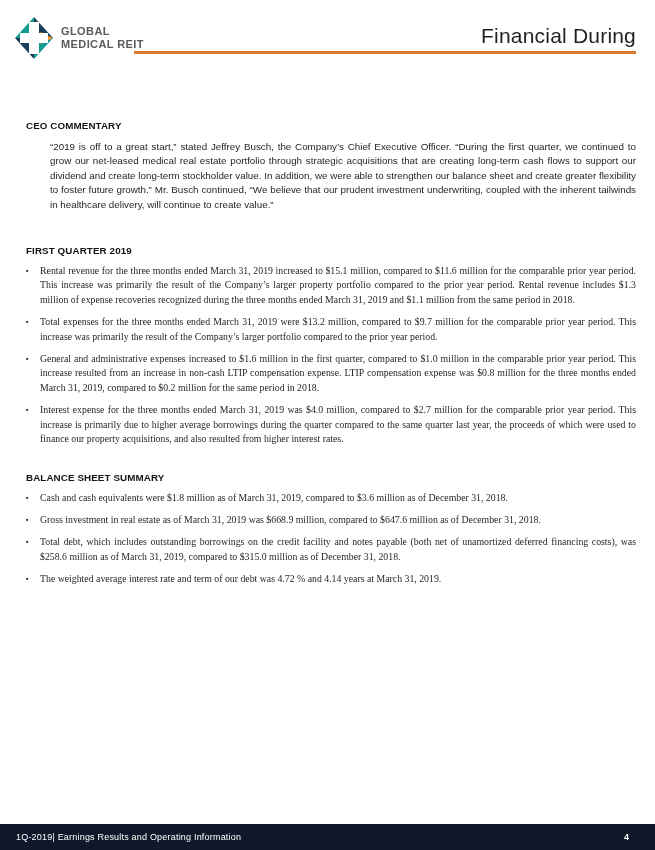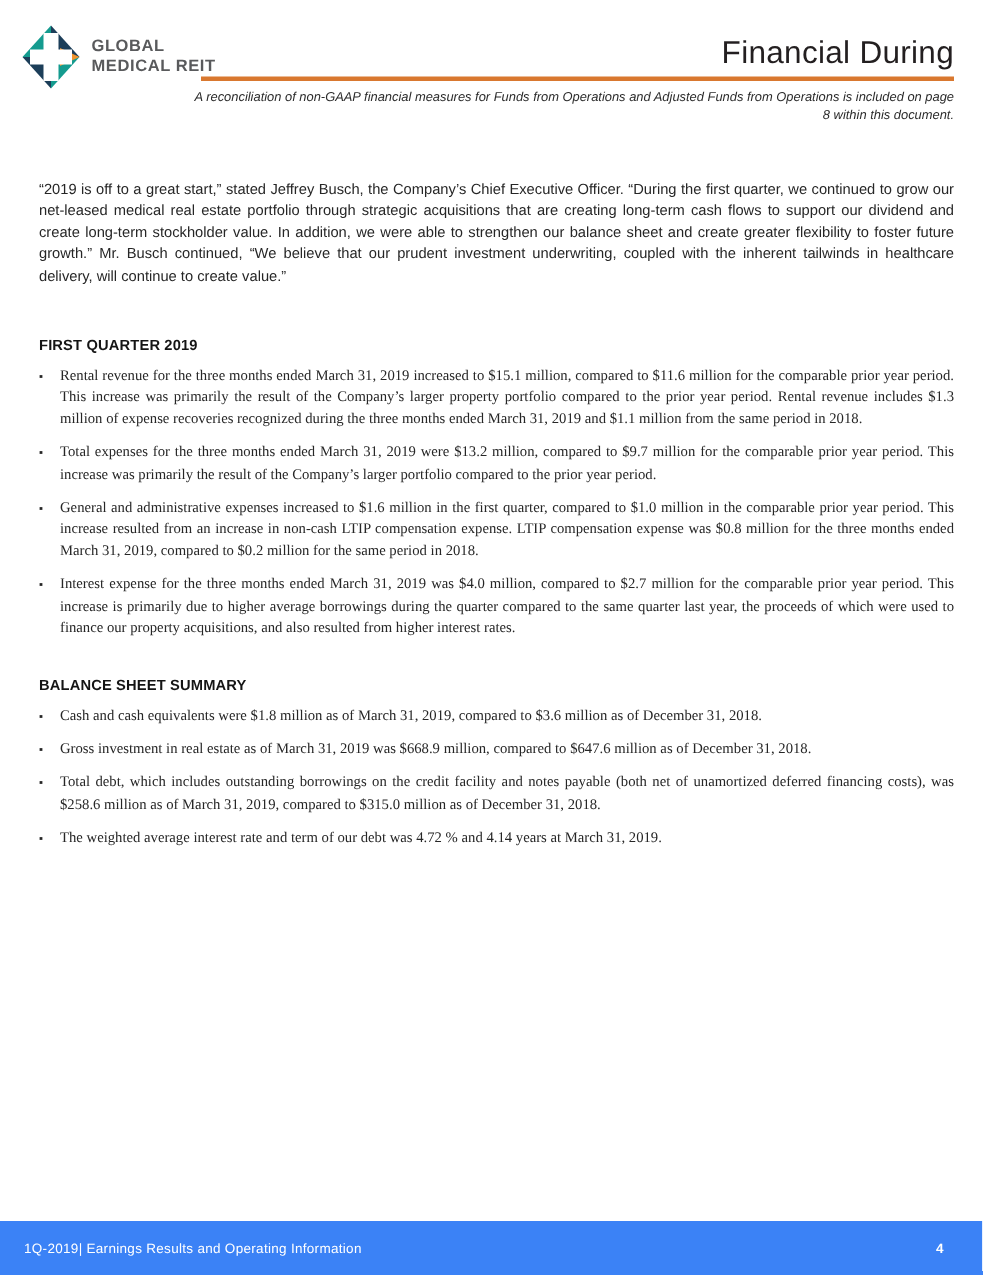--- a/index.html
+++ b/index.html
@@ -16,27 +16,27 @@
   .doc-title { position:absolute; top:24px; right:19px; font-size:21px; font-weight:400; color:#231f20; letter-spacing:0.2px; }
   .header-rule { position:absolute; top:51px; left:134px; right:19px; height:3px; background:#d9782f; }
   .disclaimer { position:absolute; top:59px; right:19px; width:508px; text-align:right;
     font-style:italic; font-size:8.6px; line-height:11.5px; color:#2b2b2b; }
   
   .content { position:absolute; top:88px; left:26px; right:19px; }
   .section-heading { font-size:9.8px; font-weight:700; color:#141414; letter-spacing:0.1px; }
   .sec-ceo { margin-top:32px; }
   .sec-fq  { margin-top:33px; }
   .sec-bs  { margin-top:25px; }
-  .para { margin-top:9px; font-size:9.8px; line-height:14.4px; text-align:justify; color:#262626; }
+  .para { margin-top:9px; font-size:9.8px; line-height:14.4px; text-align:justify; color:#262626;margin-left:24px; }
   .bullet { display:flex; margin-top:8px; font-size:9.8px; line-height:14.4px; color:#262626; }
   .bullet-marker { flex:0 0 14px; width:14px; font-size:7.5px; line-height:14.4px; color:#262626; }
   .bullet-text { flex:1; text-align:justify;font-family:Liberation Serif, serif; }
   
   .footer {
-    position:absolute; left:0; right:0; bottom:0; height:36px; background:#3b82f6;
+    position:absolute; left:0; right:0; bottom:0; height:26px; background:#0f172a;
     display:flex; align-items:center; justify-content:space-between;
     box-sizing:border-box; padding:0 26px 0 16px; color:#ffffff; font-size:9px;
   }
   .footer-left { letter-spacing:0.2px; }
   .footer-page { font-weight:700; }
 </style>
 </head>
 <body>
 
 <div class="page">
@@ -54,26 +54,26 @@
           <rect x="6" y="17" width="28" height="10" fill="#ffffff"></rect>
         </svg>
       </span>
       <span class="logo-text">
         <div>GLOBAL</div>
         <div>MEDICAL REIT</div>
       </span>
     </div>
     <div class="doc-title">Financial During</div>
     <div class="header-rule"></div>
-    <div class="disclaimer">A reconciliation of non-GAAP financial measures for Funds from Operations and Adjusted Funds from Operations is included on page 8 within this document.</div>
   </div>
 
   <div class="content">
 
     <div class="sec-ceo">
+      <div class="section-heading">CEO COMMENTARY</div>
       <div class="para">“2019 is off to a great start,” stated Jeffrey Busch, the Company’s Chief Executive Officer. “During the first quarter, we continued to grow our net-leased medical real estate portfolio through strategic acquisitions that are creating long-term cash flows to support our dividend and create long-term stockholder value.  In addition, we were able to strengthen our balance sheet and create greater flexibility to foster future growth.” Mr. Busch continued, “We believe that our prudent investment underwriting, coupled with the inherent tailwinds in healthcare delivery, will continue to create value.”</div>
     </div>
 
     <div class="sec-fq">
       <div class="section-heading">FIRST QUARTER 2019</div>
       <div class="bullet">
         <span class="bullet-marker">▪</span>
         <span class="bullet-text">Rental revenue for the three months ended March 31, 2019 increased to $15.1 million, compared to $11.6 million for the comparable prior year period. This increase was primarily the result of the Company’s larger property portfolio compared to the prior year period. Rental revenue includes $1.3 million of expense recoveries recognized during the three months ended March 31, 2019 and $1.1 million from the same period in 2018.</span>
       </div>
       <div class="bullet">

